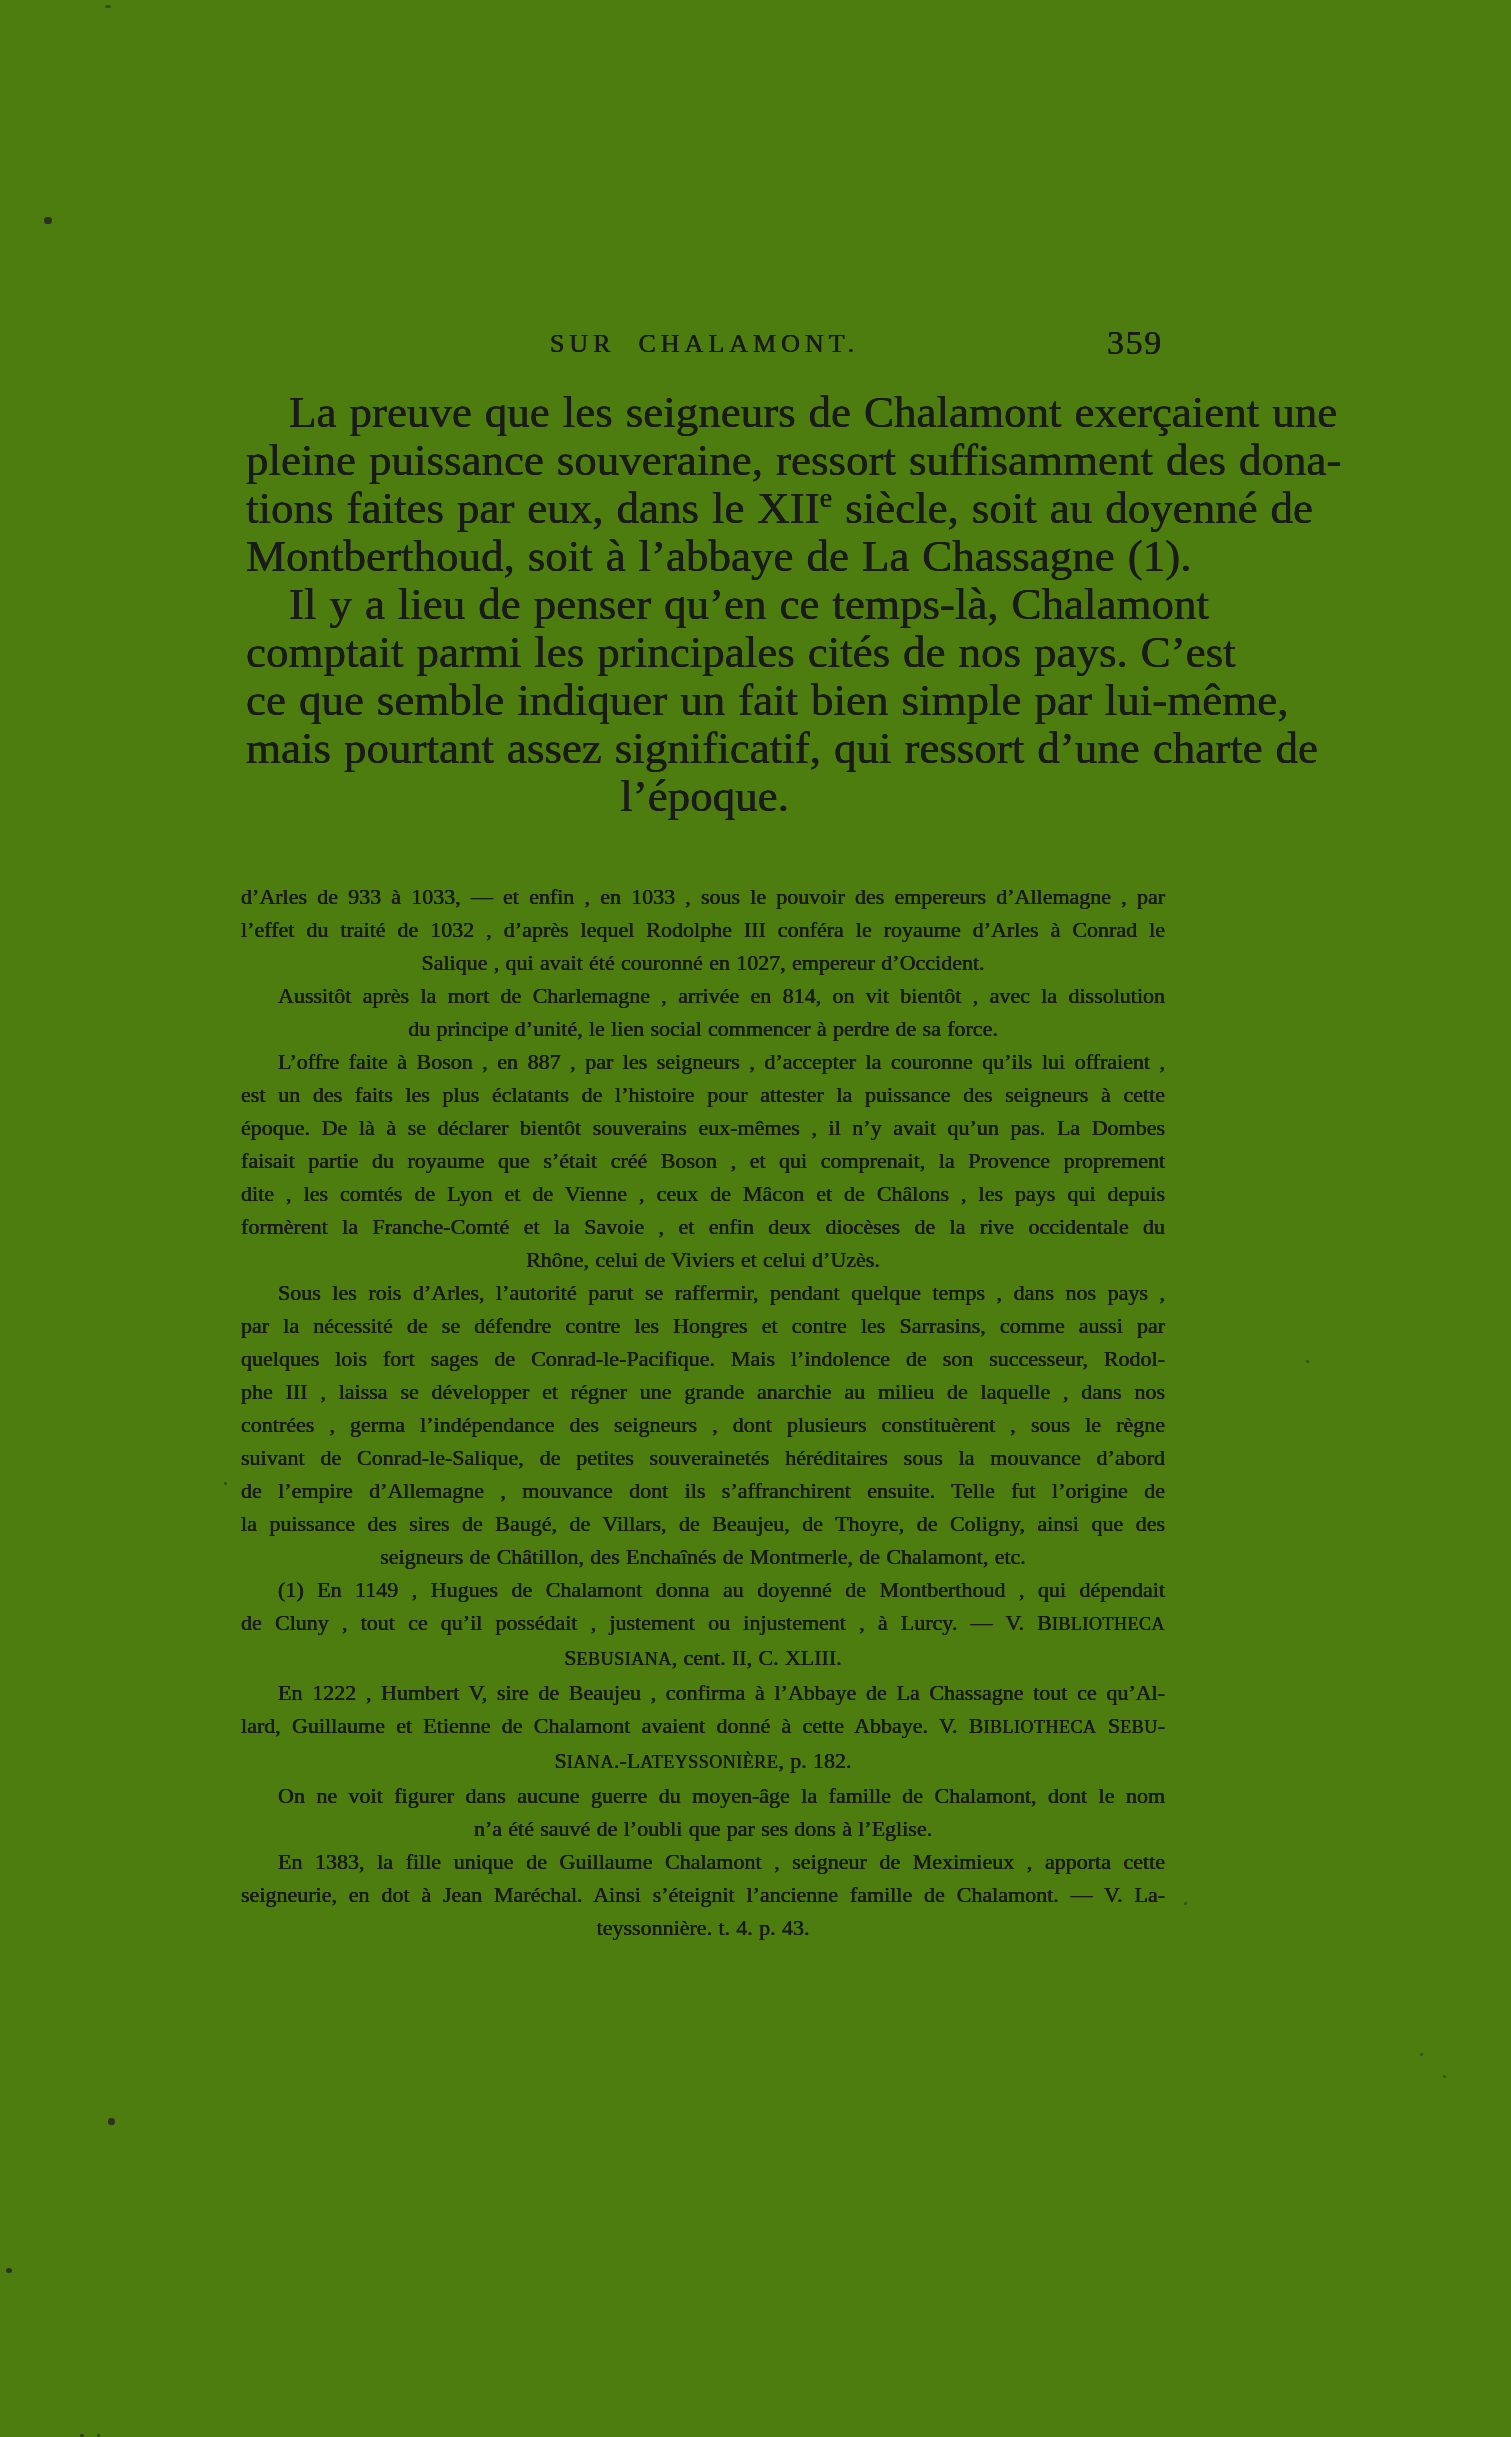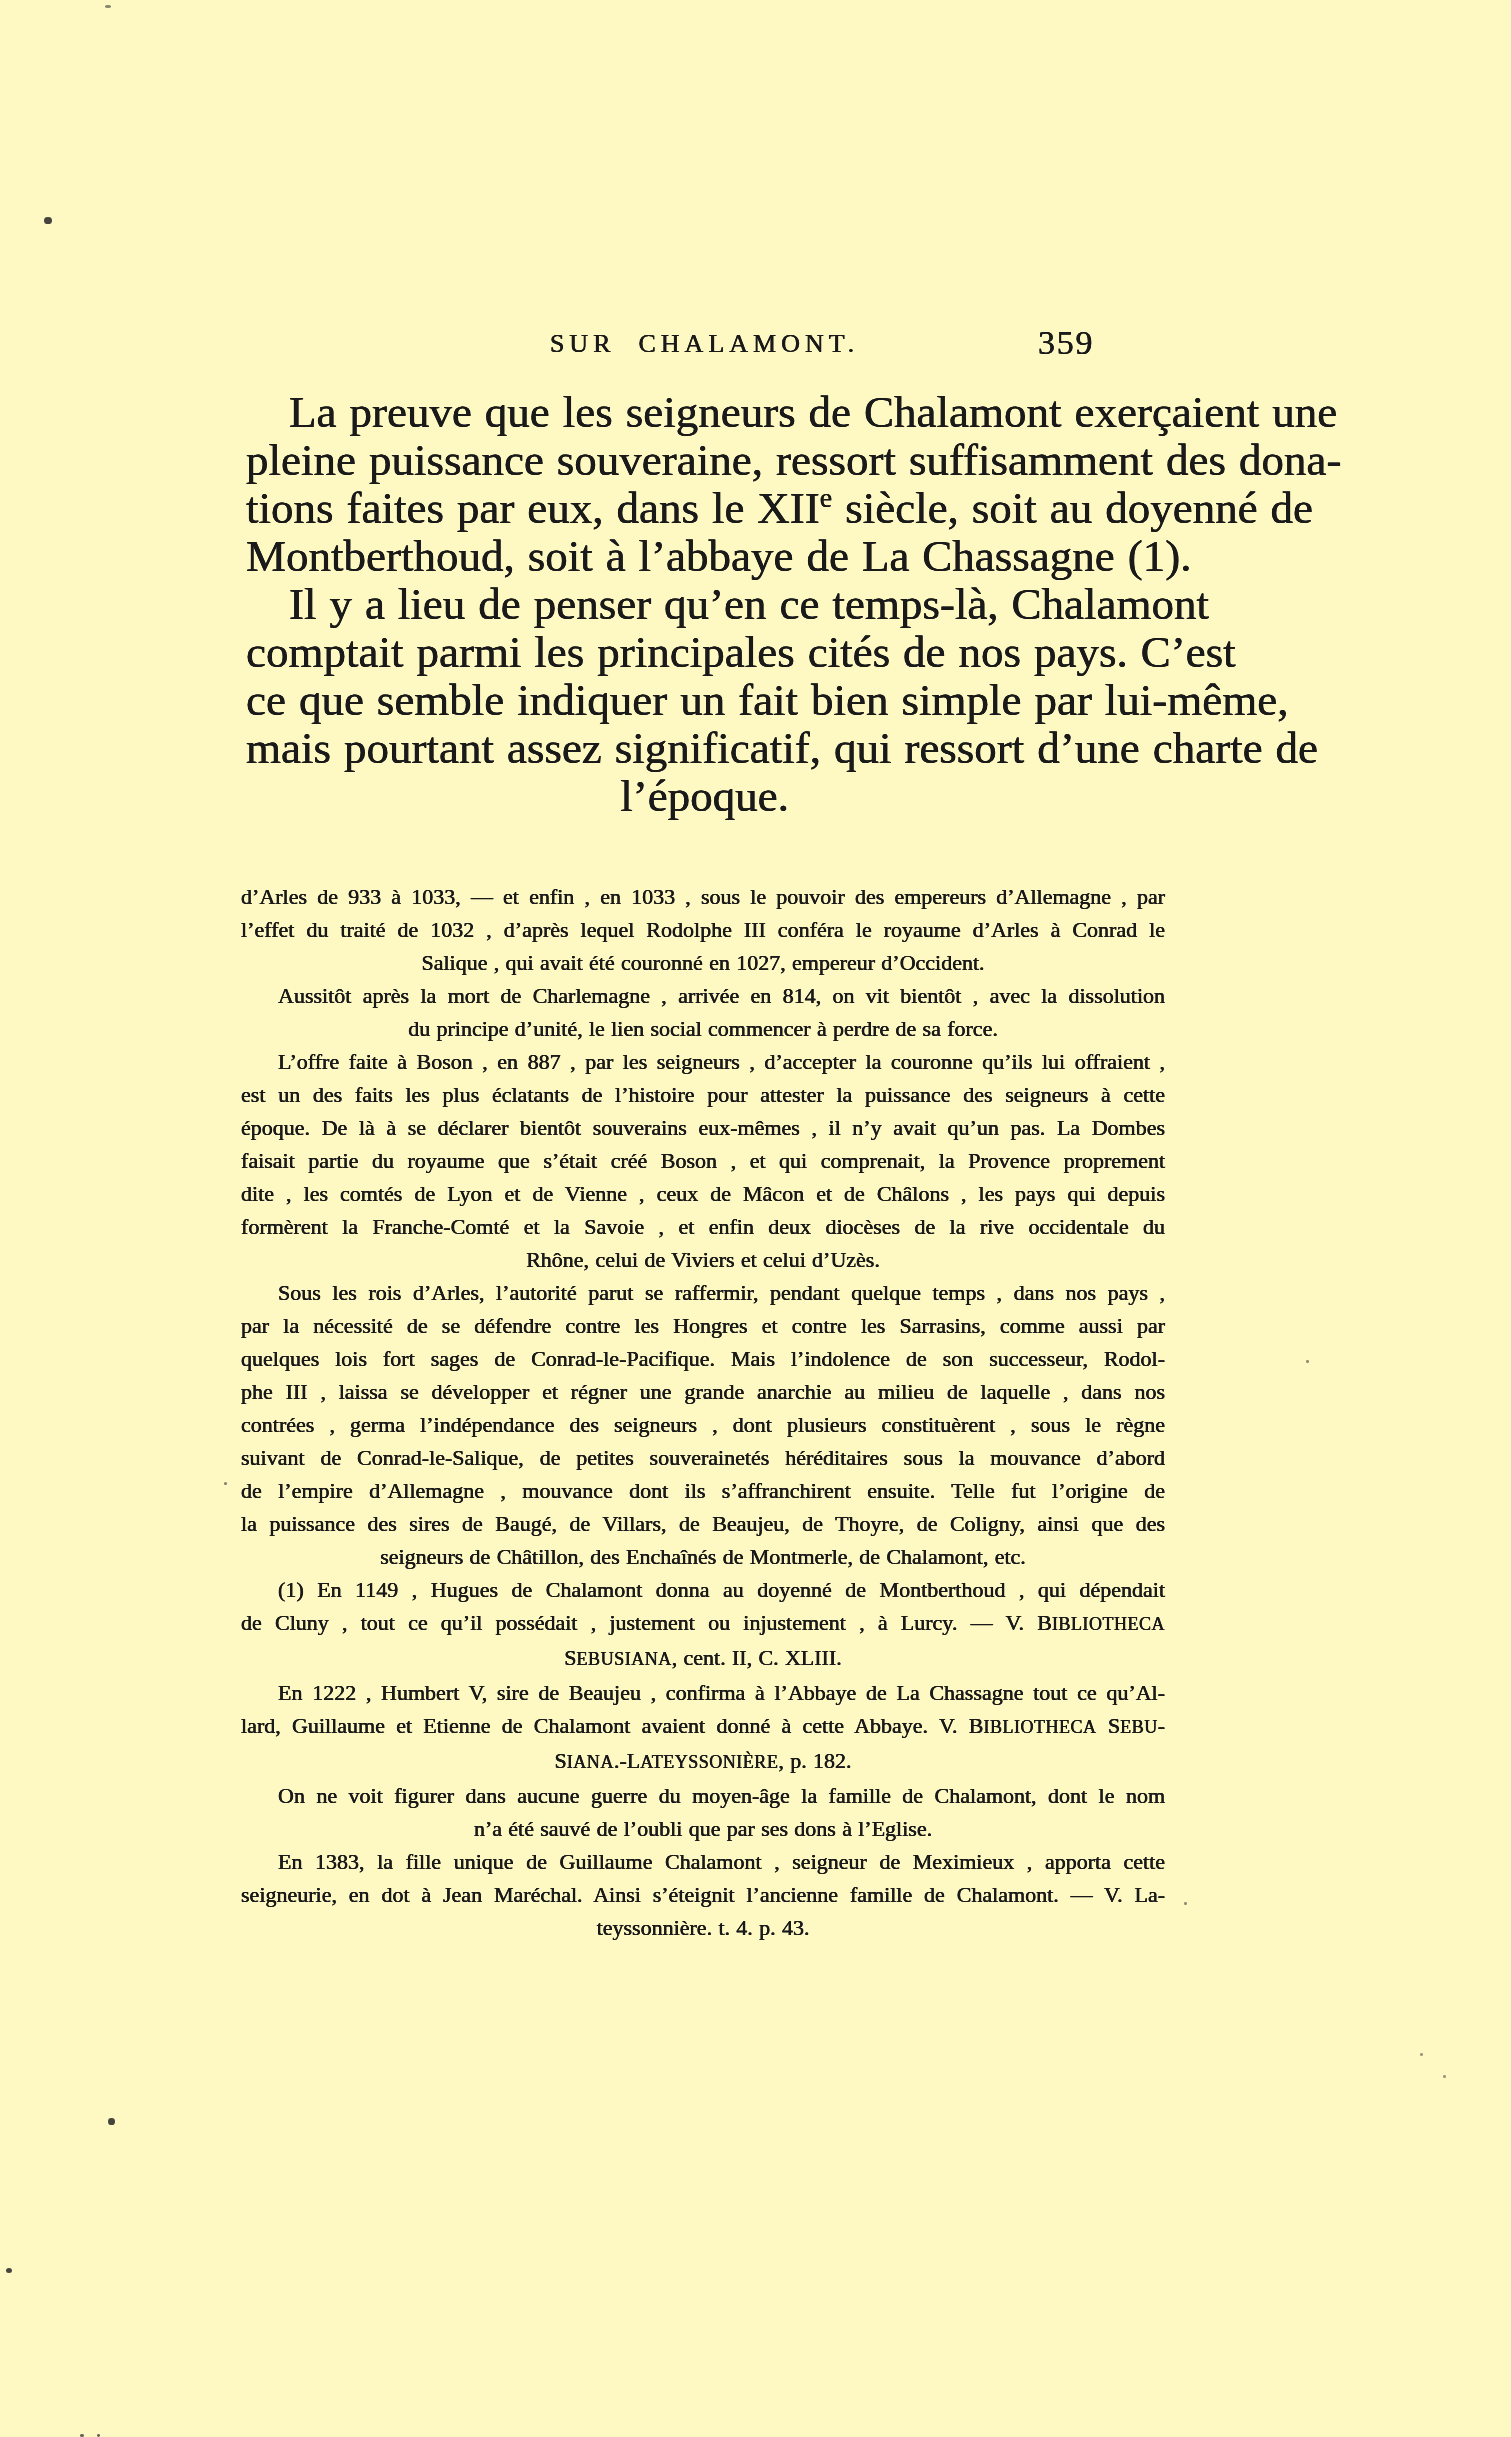--- a/index.html
+++ b/index.html
@@ -15,20 +15,21 @@
     position:absolute;
     top:329px; left:246px; width:917px;
     text-align:center;
     font-size:26px;
     letter-spacing:5px;
     white-space:pre;
   }
   .page-number{
     position:absolute;
     top:324px; left:1038px; width:125px;
+    text-align:right;
     font-size:34px;
     letter-spacing:1.7px;
   }
   .body-text{
     position:absolute;
     left:246px; top:388px; width:917px;
     font-size:45px;
     line-height:48px;
     word-spacing:1.7px;
   }
@@ -54,21 +55,21 @@
   .speck{
     position:absolute;
     background:#262626;
     border-radius:50%;
     opacity:0.85;
   }
 </style>
 </head>
 <body>
 
-<div class="page" style="background: #fef9c3; color: rgb(26, 26, 26);">
+<div class="page" style="background: #4d7c0f; color: rgb(26, 26, 26);">
 
   <div class="header-title">SUR  CHALAMONT.</div>
 
   <div class="page-number">359</div>
 
   <div class="body-text">
       <div class="line indent just">La preuve que les seigneurs de Chalamont exerçaient une</div>
       <div class="line just">pleine puissance souveraine, ressort suffisamment des dona-</div>
       <div class="line just">tions faites par eux, dans le XII<sup>e</sup> siècle, soit au doyenné de</div>
       <div class="line">Montberthoud, soit à l’abbaye de La Chassagne (1).</div>

